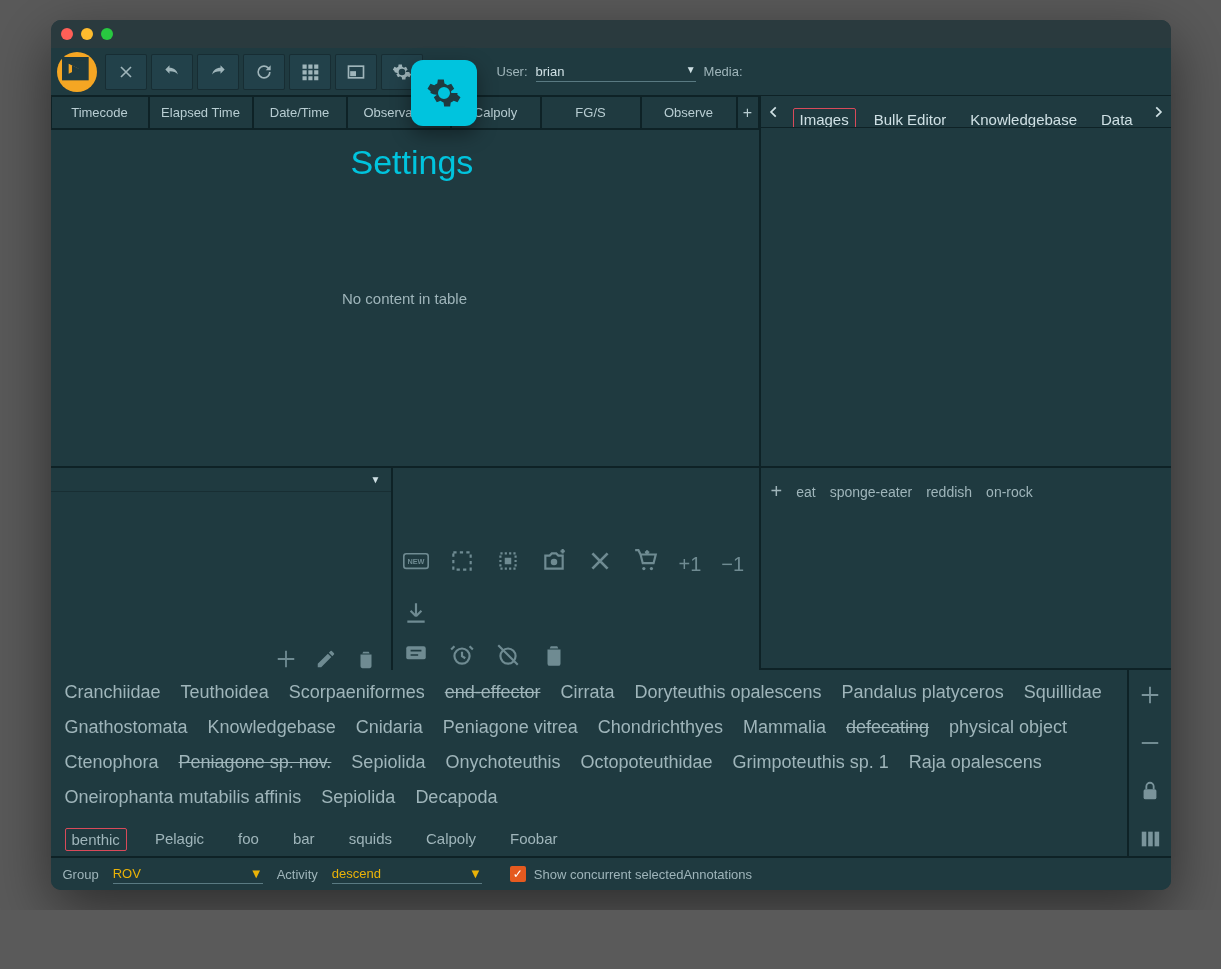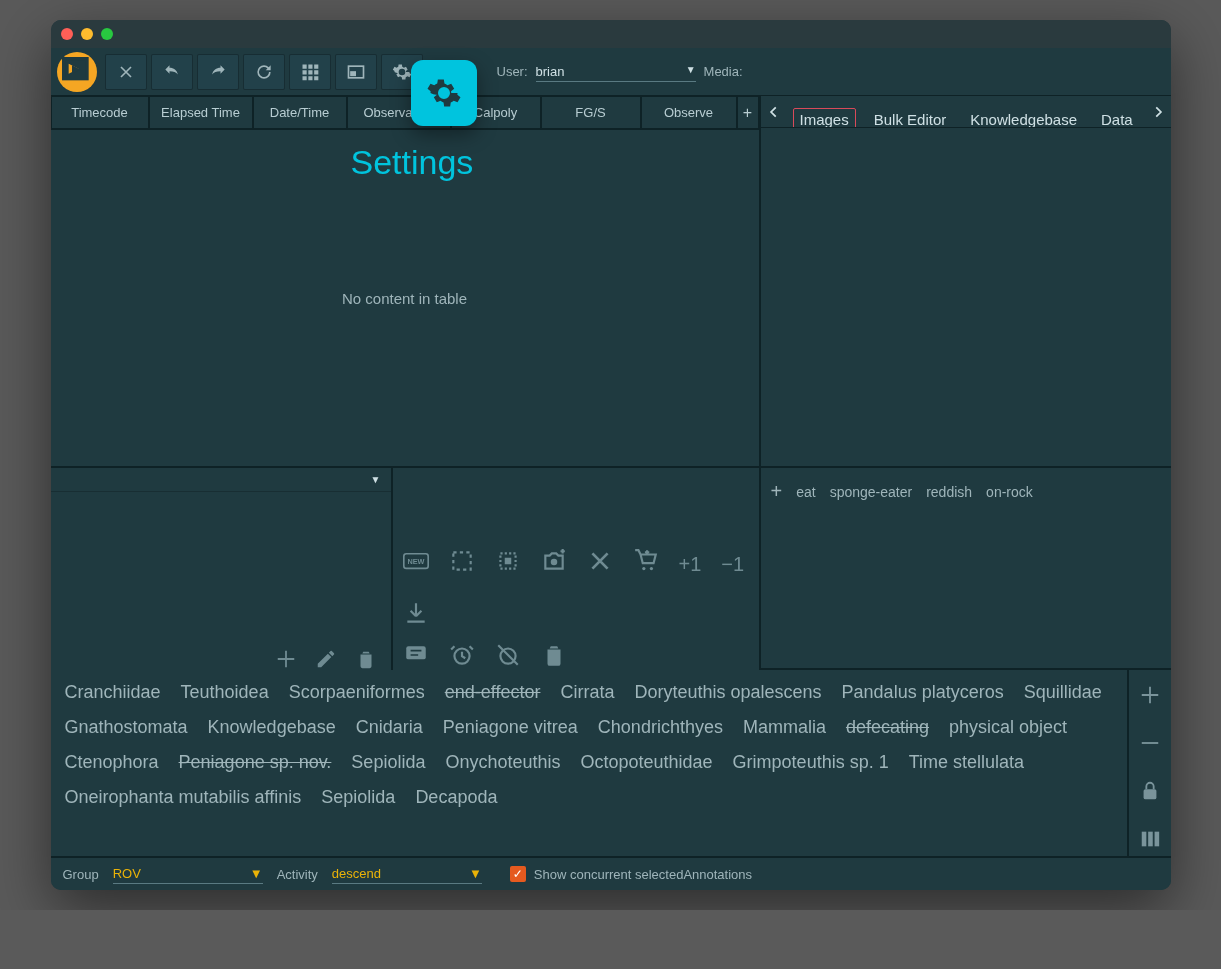--- a/index.html
+++ b/index.html
@@ -546,24 +546,33 @@
             <span>Chondrichthyes</span>
             <span>Mammalia</span>
             <span class="strike">defecating</span>
             <span>physical object</span>
             <span>Ctenophora</span>
             <span class="strike">Peniagone sp. nov.</span>
             <span>Sepiolida</span>
             <span>Onychoteuthis</span>
             <span>Octopoteuthidae</span>
             <span>Grimpoteuthis sp. 1</span>
-            <span>Time stellulata</span>
+            <span>Raja opalescens</span>
             <span>Oneirophanta mutabilis affinis</span>
             <span>Sepiolida</span>
             <span>Decapoda</span>
+          </div>
+        <div class="cloud-tabs" id="cloud-tabs">
+            <span class="cloud-tab selected">benthic</span>
+            <span class="cloud-tab">Pelagic</span>
+            <span class="cloud-tab">foo</span>
+            <span class="cloud-tab">bar</span>
+            <span class="cloud-tab">squids</span>
+            <span class="cloud-tab">Calpoly</span>
+            <span class="cloud-tab">Foobar</span>
           </div>
       </div>
       <div class="cloud-side">
         <div class="side-btn">
           <svg viewBox="0 0 24 24">
               <path d="M11 3h2v18h-2zM3 11h18v2H3z"></path>
             </svg>
         </div>
         <div class="side-btn">
           <svg viewBox="0 0 24 24">

